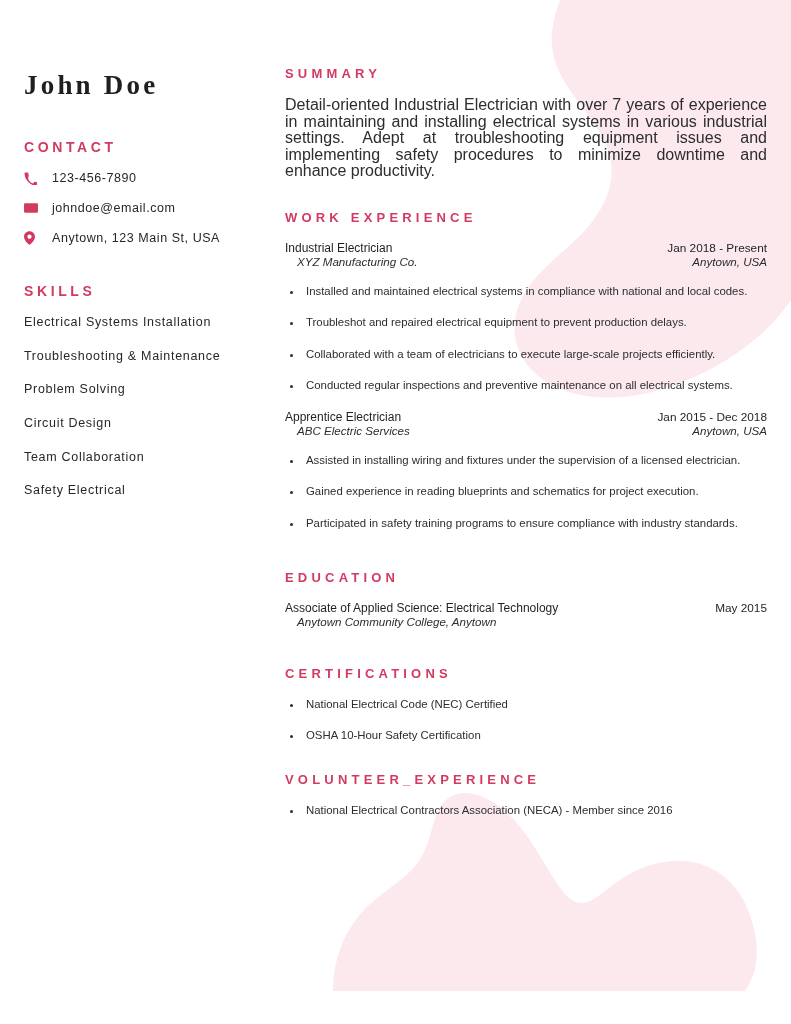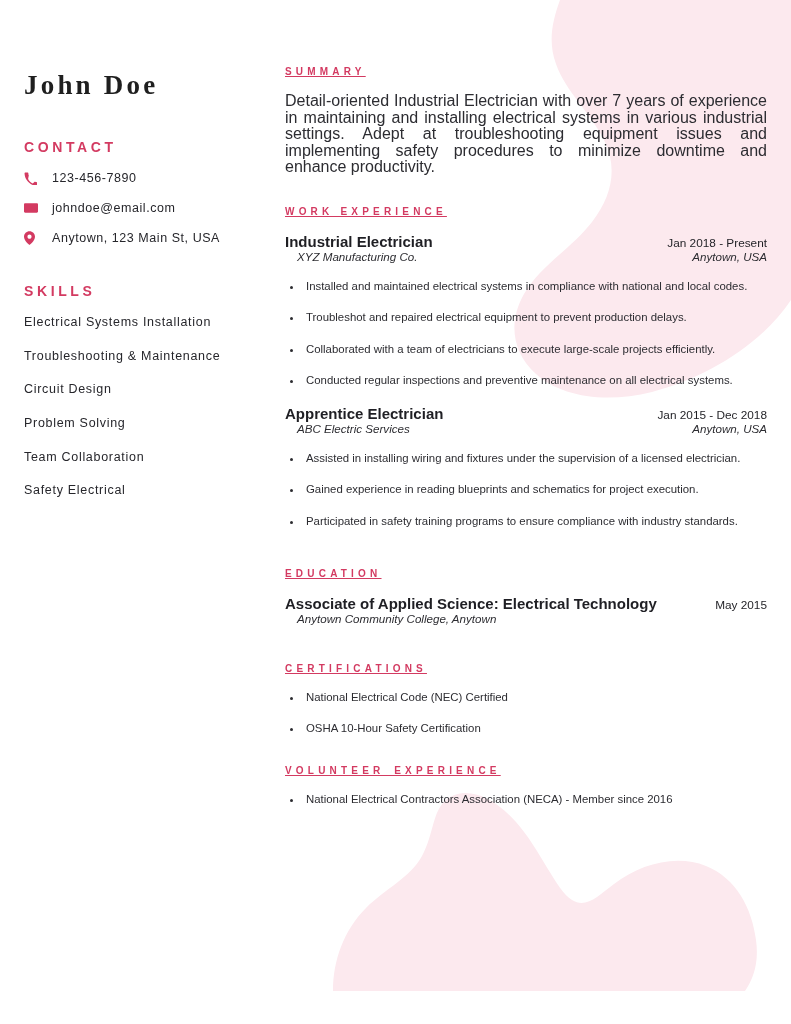--- a/index.html
+++ b/index.html
@@ -55,25 +55,24 @@
   .side-heading {
     color:#D33A61;
     font-size:14px;
     font-weight:bold;
     letter-spacing:3.6px;
     margin-top:38px;
     margin-bottom:16px;
   }
   .main-heading {
     color:#D33A61;
-    font-size:10px;
+    font-size:13px;
     font-weight:bold;
     letter-spacing:4.2px;
     margin-bottom:16px;
-    text-decoration:underline;
   }
   .main-heading.first { margin-top:0; }
 
   
   .contact-list { list-style:none;text-align:center; }
   .contact-item {
     display:flex;
     align-items:center;
     margin-bottom:16px;
     font-size:12.5px;
@@ -110,22 +109,22 @@
     text-align:justify;
     margin-bottom:30px;
   }
   .entry-row {
     display:flex;
     justify-content:space-between;
     align-items:baseline;
     white-space:nowrap;
   }
   .entry-title {
-    font-size:15px;
-    font-weight:bold;
+    font-size:12px;
+    font-weight:normal;
     color:#1f1f24;
   }
   .entry-date {
     font-size:11.8px;
     font-weight:normal;
     color:#1f1f24;
   }
   .entry-org {
     font-size:11.6px;
     font-style:italic;
@@ -215,22 +214,22 @@
           </span>
           <span class="contact-text">Anytown,  123  Main  St,  USA</span>
         </li>
       </ul>
 
       <div class="side-heading">SKILLS</div>
 
       <ul class="skills-list">
         <li class="skill-item">Electrical  Systems  Installation</li>
         <li class="skill-item">Troubleshooting  &amp;  Maintenance</li>
+        <li class="skill-item">Problem  Solving</li>
         <li class="skill-item">Circuit  Design</li>
-        <li class="skill-item">Problem  Solving</li>
         <li class="skill-item">Team  Collaboration</li>
         <li class="skill-item">Safety  Electrical</li>
       </ul>
     </div>
 
     <div id="right-col">
 
       <section class="section">
         <div class="main-heading first">SUMMARY</div>
         <p class="summary-text">Detail-oriented Industrial Electrician with over 7 years of experience in maintaining and installing electrical systems in various industrial settings. Adept at troubleshooting equipment issues and implementing safety procedures to minimize downtime and enhance productivity.</p>

